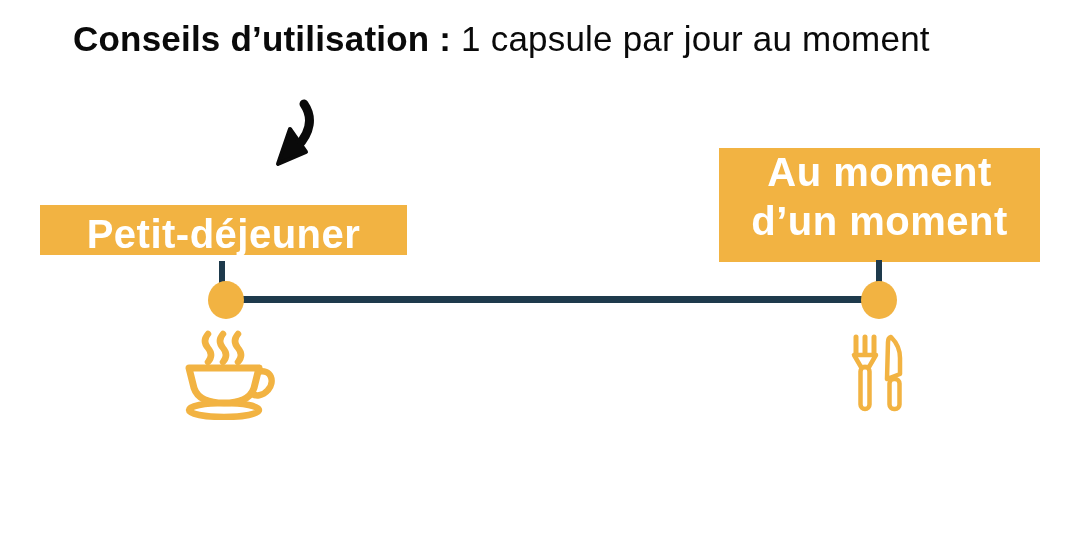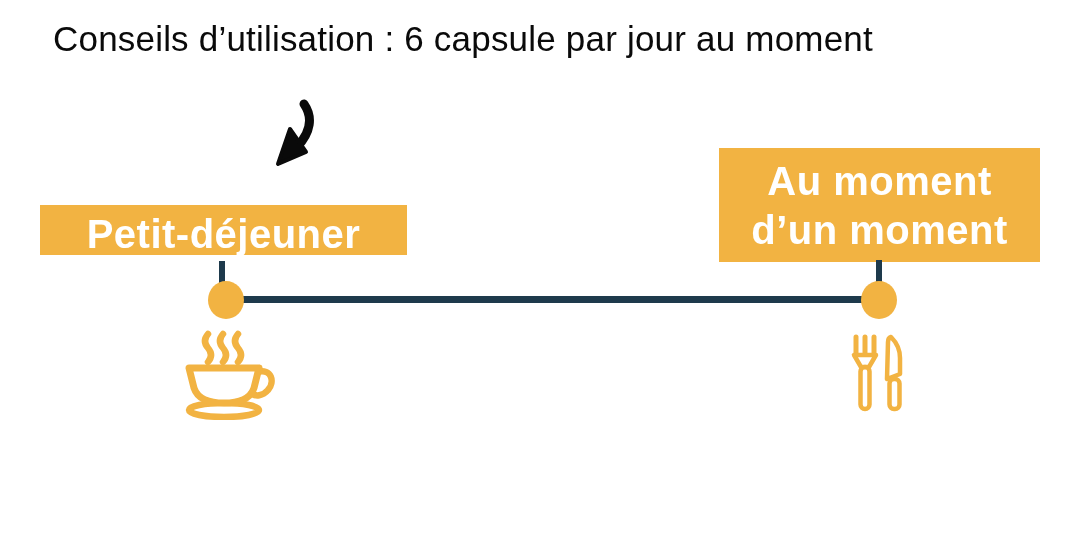--- a/index.html
+++ b/index.html
@@ -24,21 +24,21 @@
     position: absolute;
     left: 53px;
     top: 20px;
     width: 1000px;
     font-size: 35px;
     line-height: 38px;
     letter-spacing: 0.2px;
     color: var(--text_ink);
     font-weight: 400;
   }
-  .heading .bold { font-weight: 400; }
+  .heading .bold { font-weight: 700; margin-left: 20px; }
   
   .arrow-svg {
     position: absolute;
     left: 262px;
     top: 98px;
     width: 60px;
     height: 75px;
   }
   
   .tl-label {
@@ -57,21 +57,20 @@
     font-size: 40px;
     line-height: 58px;
   }
   .tl-label-right {
     left: 719px;
     top: 148px;
     width: 321px;
     height: 114px;
     font-size: 40px;
     line-height: 49px;
-    padding-top: 9px;
   }
   
   .connector {
     position: absolute;
     width: 6px;
     background: var(--line_navy);
   }
   .connector-left  { left: 219px; top: 261px; height: 24px; }
   .connector-right { left: 876px; top: 260px; height: 25px; }
   .timeline-line {
@@ -109,21 +108,21 @@
   svg .orange-stroke { stroke: var(--accent_orange); fill: none; }
   svg .ink-fill { fill: var(--text_ink); }
   svg .ink-stroke { stroke: var(--text_ink); fill: none; }
 </style>
 </head>
 <body>
 
 <div class="stage">
 
   <div class="heading">
-    <span class="bold">Conseils d’utilisation :</span><span> 6 capsule par jour au moment</span><br>
+    <span class="bold">Conseils d’utilisation :</span><span> 1 capsule par jour au moment</span><br>
   </div>
 
   <svg class="arrow-svg" viewBox="0 0 60 75" aria-hidden="true">
     <path class="ink-stroke" d="M42 6 C51 19 49 34 35 49" stroke-width="9" stroke-linecap="round"></path>
     <polygon class="ink-fill" points="16,66 44,54 28,31" stroke="#0A0A0A" stroke-width="4" stroke-linejoin="round"></polygon>
   </svg>
 
   <div class="tl-label tl-label-left">Petit-déjeuner</div>
 
   <div class="tl-label tl-label-right">

